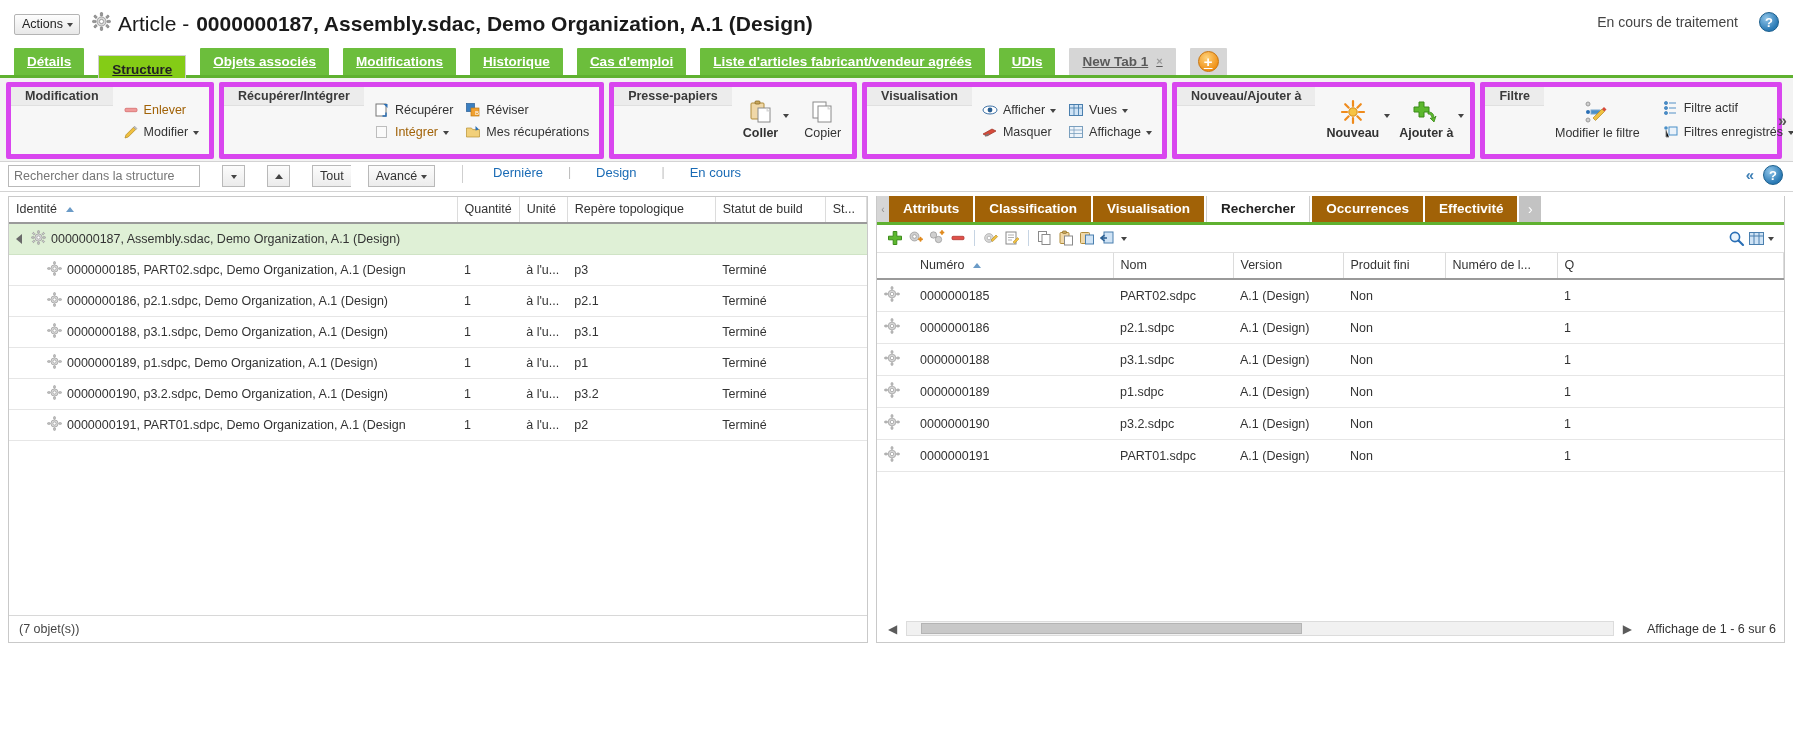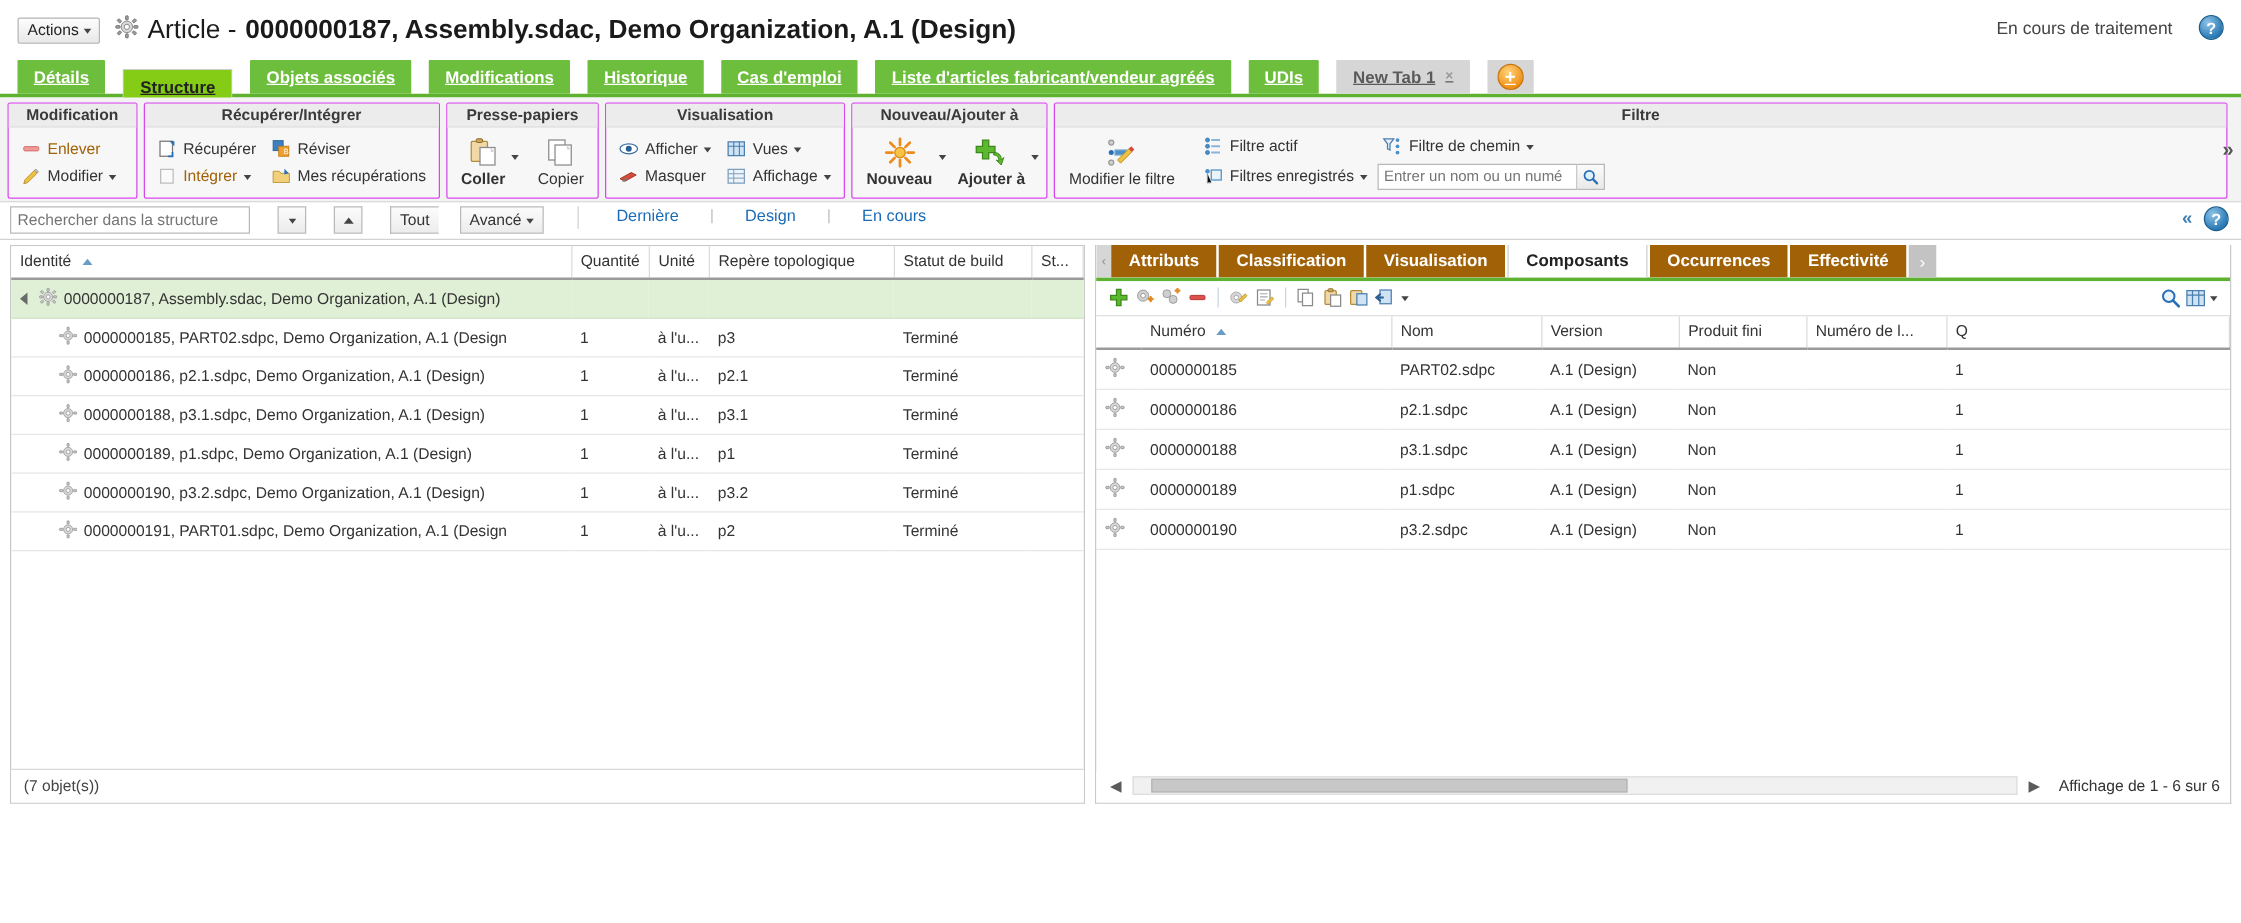--- a/index.html
+++ b/index.html
@@ -148,25 +148,25 @@
   .ribbon {
     display: flex;
     align-items: stretch;
     background: #f3f3f3;
     border-bottom: 1px solid #d3d3d3;
     padding: 4px 6px 2px 6px;
     height: 84px;
     position: relative;
   }
   .rgroup {
-    border: 1px solid #d946ef;
+    border: 5px solid #d946ef;
     background: #f7f7f7;
     margin-right: 5px;
     display: flex;
-    flex-direction: column;
+    flex-direction: row;
     border-radius: 2px;
   }
   .rgroup-title {
     text-align: center;
     font-weight: bold;
     font-size: 12.5px;
     color: #3a3a3a;
     background: #ececec;
     border-bottom: 1px solid #e0e0e0;
     padding: 2px 14px 3px;
@@ -1016,21 +1016,21 @@
     </table>
     <div class="left-footer">(7 objet(s))</div>
   </div>
 
   <div class="pane-right">
     <div class="rtabs">
       <div class="rtab-arrow">‹</div>
       <div class="rtab"><span>Attributs</span></div>
       <div class="rtab"><span>Classification</span></div>
       <div class="rtab"><span>Visualisation</span></div>
-      <div class="rtab active"><span>Composants</span></div>
+      <div class="rtab active"><span>Rechercher</span></div>
       <div class="rtab"><span>Occurrences</span></div>
       <div class="rtab"><span>Effectivité</span></div>
       <div class="rtab-arrow right">›</div>
     </div>
 
     <div class="rtoolbar">
       <span class="ico"><svg width="16" height="16" viewBox="0 0 16 16">
             <path d="M6.2 1.5h3.6v4.7h4.7v3.6H9.8v4.7H6.2V9.8H1.5V6.2h4.7z" fill="#5cb82e" stroke="#3b8a19" stroke-width="1"></path>
           </svg></span>
       <span class="ico"><svg width="16" height="16" viewBox="0 0 16 16">
@@ -1195,20 +1195,38 @@
                     <rect x="15" y="8.4" width="3.2" height="2.2" rx=".6"></rect>
                   </g>
                 </svg></span></td>
           <td>0000000190</td>
           <td>p3.2.sdpc</td>
           <td>A.1 (Design)</td>
           <td>Non</td>
           <td></td>
           <td>1</td>
         </tr>
+        <tr>
+          <td><span class="gear"><svg width="16" height="16" viewBox="0 0 19 19">
+                  <g fill="#c9c9c9" stroke="#8a8a8a" stroke-width=".7">
+                    <circle cx="9.5" cy="9.5" r="4.6" fill="#d8d8d8"></circle>
+                    <circle cx="9.5" cy="9.5" r="2" fill="#fff"></circle>
+                    <rect x="8.4" y="0.8" width="2.2" height="3.2" rx=".6"></rect>
+                    <rect x="8.4" y="15" width="2.2" height="3.2" rx=".6"></rect>
+                    <rect x="0.8" y="8.4" width="3.2" height="2.2" rx=".6"></rect>
+                    <rect x="15" y="8.4" width="3.2" height="2.2" rx=".6"></rect>
+                  </g>
+                </svg></span></td>
+          <td>0000000191</td>
+          <td>PART01.sdpc</td>
+          <td>A.1 (Design)</td>
+          <td>Non</td>
+          <td></td>
+          <td>1</td>
+        </tr>
       </tbody>
     </table>
 
     <div class="right-footer">
       <span class="sc-arrow">◀</span>
       <div class="hscroll">
         <div class="hthumb"></div>
       </div>
       <span class="sc-arrow">▶</span>
       <span class="count-txt">Affichage de 1 - 6 sur 6</span>

